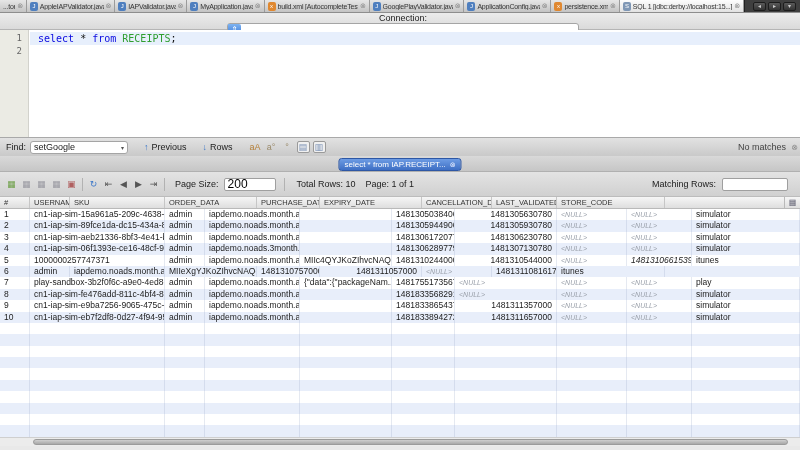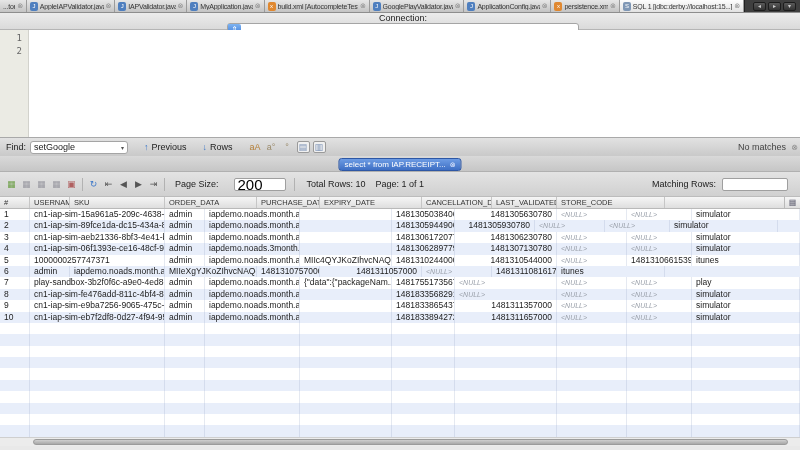--- a/index.html
+++ b/index.html
@@ -76,22 +76,22 @@
         background:linear-gradient(#6d9ce4,#3e6fc4);border:1px solid #2d57a5;border-radius:3px;
         color:#fff;font-size:8px;padding:0 5px;display:flex;align-items:center;gap:4px;white-space:nowrap;}
   .rclose{font-size:7px;color:#e8eeff;}
 
   
   .rtoolbar{position:absolute;top:172px;left:0;right:0;height:25px;
             background:linear-gradient(#e3e3e3,#d0d0d0);border-bottom:1px solid #bcbcbc;
             display:flex;align-items:center;font-size:9px;padding-left:5px;}
   .rtool-icons{display:flex;align-items:center;gap:2px;}
   .rtoolbar .plabel{margin-left:8px;}
-  .psize{width:52px;height:13px;border:1px solid #9f9f9f;border-radius:2px;font-size:15px;
-         padding:0 3px;margin-left:15px;font-family:"Liberation Sans",sans-serif;}
+  .psize{width:52px;height:13px;border:1px solid #9f9f9f;border-radius:2px;font-size:12px;
+         padding:0 3px;margin-left:5px;font-family:"Liberation Sans",sans-serif;}
   .rtoolbar .stat{margin-left:10px;}
   .mlabel{position:absolute;right:84px;}
   .match{position:absolute;right:12px;width:66px;height:13px;border:1px solid #9f9f9f;
          border-radius:2px;font-size:9px;padding:0 3px;font-family:"Liberation Sans",sans-serif;}
 
   
   .thead{position:absolute;top:197px;left:0;right:0;height:12px;display:flex;
          background:linear-gradient(#f6f6f6,#dedede);border-bottom:1px solid #b9b9b9;}
   .th{font-size:7.5px;color:#333;line-height:11px;padding-left:4px;border-right:1px solid #c6c6c6;
       overflow:hidden;white-space:nowrap;flex:0 0 auto;}
@@ -206,20 +206,21 @@
         <span class="tico" style="color: rgb(143, 143, 143);">▢</span>
       </div>
   </div>
 
   <div class="editor">
     <div class="gutter">
         <div class="num">1</div>
         <div class="num">2</div>
       </div>
     <div class="code">
+        <div class="codeline current"><span style="color: rgb(10, 10, 224);">select </span><span style="color: rgb(17, 17, 17);">* </span><span style="color: rgb(10, 10, 224);">from </span><span style="color: rgb(47, 158, 47);">RECEIPTS</span><span style="color: rgb(17, 17, 17);">;</span></div>
         <div class="codeline"></div>
       </div>
   </div>
 
   <div class="findbar">
     <span class="lbl">Find:</span>
     <div class="fcombo">
       <span>setGoogle</span>
       <span class="car">▾</span>
     </div>
@@ -299,21 +300,21 @@
         <div class="td nul" style="width: 65px;">&lt;NULL&gt;</div>
         <div class="td" style="width: 108px;">simulator</div>
       </div>
       <div class="tr even">
         <div class="td" style="width: 30px;">2</div>
         <div class="td" style="width: 135px;">cn1-iap-sim-89fce1da-dc15-434a-81...</div>
         <div class="td" style="width: 40px;">admin</div>
         <div class="td" style="width: 95px;">iapdemo.noads.month.auto</div>
         <div class="td" style="width: 92px;"></div>
         <div class="td r" style="width: 63px;">1481305944906</div>
-        <div class="td r" style="width: 80px; text-align: right;">1481305930780</div>
+        <div class="td r" style="width: 102px; text-align: right;">1481305930780</div>
         <div class="td nul" style="width: 70px;">&lt;NULL&gt;</div>
         <div class="td nul" style="width: 65px;">&lt;NULL&gt;</div>
         <div class="td" style="width: 108px;">simulator</div>
       </div>
       <div class="tr">
         <div class="td" style="width: 30px;">3</div>
         <div class="td" style="width: 135px;">cn1-iap-sim-aeb21336-8bf3-4e41-b...</div>
         <div class="td" style="width: 40px;">admin</div>
         <div class="td" style="width: 95px;">iapdemo.noads.month.auto</div>
         <div class="td" style="width: 92px;"></div>
@@ -337,21 +338,21 @@
       </div>
       <div class="tr">
         <div class="td" style="width: 30px;">5</div>
         <div class="td" style="width: 135px;">1000000257747371</div>
         <div class="td" style="width: 40px;">admin</div>
         <div class="td" style="width: 95px;">iapdemo.noads.month.auto</div>
         <div class="td" style="width: 92px;">MIIc4QYJKoZIhvcNAQc...</div>
         <div class="td r" style="width: 63px;">1481310244000</div>
         <div class="td r" style="width: 102px;">1481310544000</div>
         <div class="td nul" style="width: 70px;">&lt;NULL&gt;</div>
-        <div class="td r" style="width: 65px;">1481310661539</div>
+        <div class="td r" style="width: 65px; font-style: italic;">1481310661539</div>
         <div class="td" style="width: 108px;">itunes</div>
       </div>
       <div class="tr even">
         <div class="td" style="width: 30px;">6</div>
         <div class="td" style="width: 40px;">admin</div>
         <div class="td" style="width: 95px;">iapdemo.noads.month.auto</div>
         <div class="td" style="width: 92px;">MIIeXgYJKoZIhvcNAQc...</div>
         <div class="td r" style="width: 63px;">1481310757000</div>
         <div class="td r" style="width: 102px;">1481311057000</div>
         <div class="td nul" style="width: 70px;">&lt;NULL&gt;</div>

